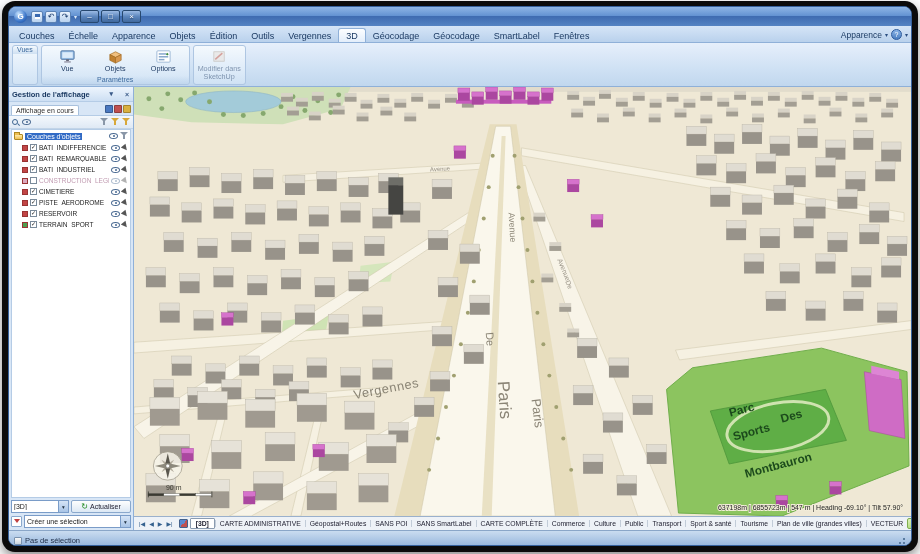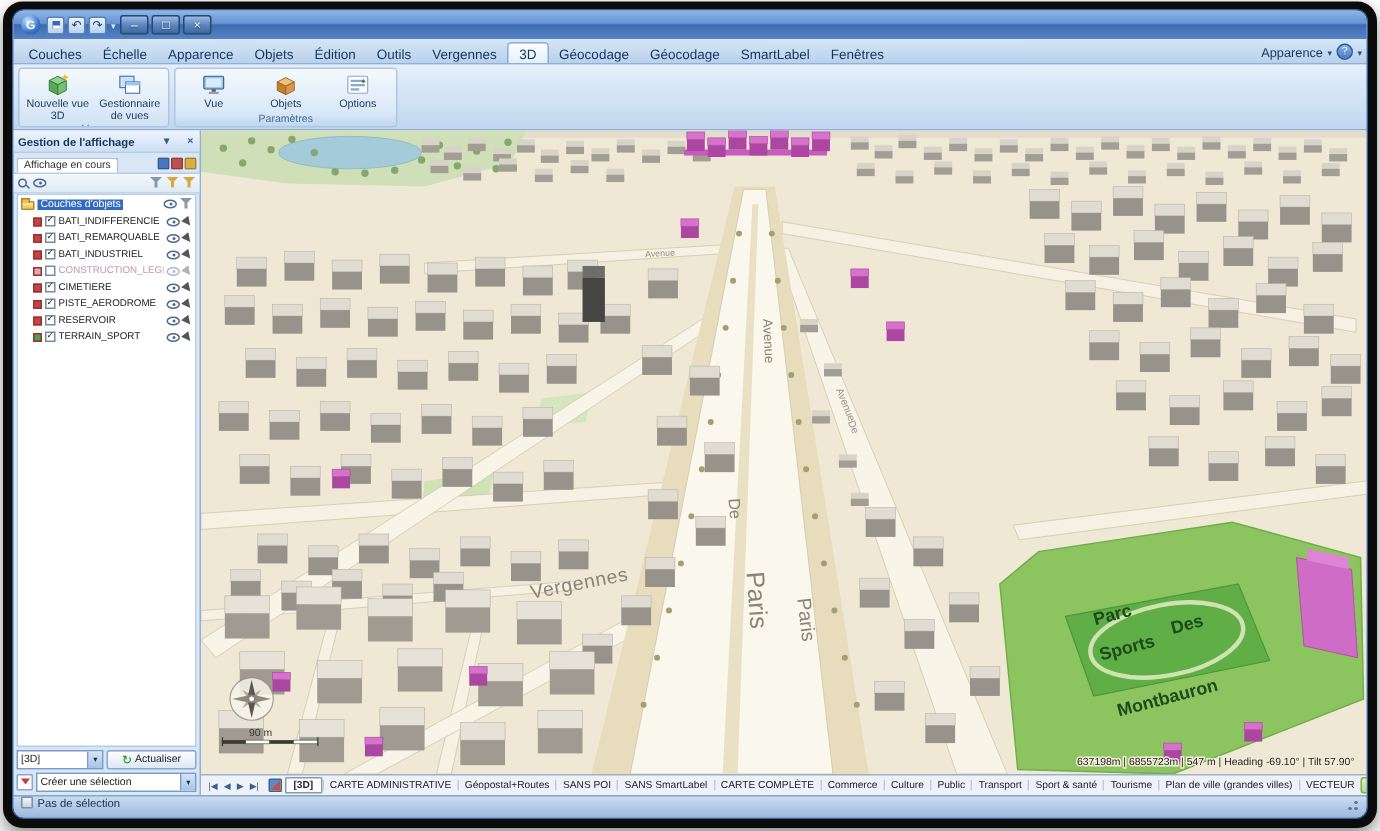--- a/index.html
+++ b/index.html
@@ -90,21 +90,21 @@
 .viewtabs{height:14px;background:#eef2f7;border-top:1px solid #9ab0cc;display:flex;align-items:center;font-size:6.8px;color:#223;padding:0 3px;flex:0 0 auto;overflow:hidden}
 .nav{color:#35618e;font-size:6px;padding:0 2px;white-space:nowrap}
 .vsep{width:1px;height:9px;background:#a8b8cc;margin:0 2px}
 .vicon{width:9px;height:9px;border-radius:1px;background:linear-gradient(135deg,#5a8ad0 50%,#c05050 50%);border:1px solid #44618a;margin-right:2px;flex:0 0 auto}
 .vtab{padding:0 4px;border-left:1px solid #c2ccd8;white-space:nowrap}
 .vtab:first-of-type{border-left:0}
 .vtab.active{background:#fff;border:1px solid #8a9bb0;font-weight:bold;padding:1px 5px;border-radius:1px}
 .scale-badge{margin-left:auto;background:linear-gradient(#dcf0b6,#b6dd86);border:1px solid #7fae4f;color:#1e4a0e;font-size:7px;padding:1px 6px;border-radius:2px;white-space:nowrap}
 
 
-.statusrow{height:15px;background:linear-gradient(#cadcf0,#9bb9de);border-top:1px solid #8aa6c8;display:flex;align-items:flex-start;gap:3px;padding:0 5px;font-size:7.5px;color:#1a2a44;flex:0 0 auto}
+.statusrow{height:15px;background:linear-gradient(#cadcf0,#9bb9de);border-top:1px solid #8aa6c8;display:flex;align-items:flex-end;gap:3px;padding:0 5px;font-size:7.5px;color:#1a2a44;flex:0 0 auto}
 .st-ic{width:8px;height:8px;background:linear-gradient(#f8f8f8,#c8d4e0);border:1px solid #7a92ae;border-radius:1px}
 .grip{margin-left:auto;width:10px;height:10px;background:
  radial-gradient(circle at 8px 8px,#5a7ba0 1px,transparent 1.3px),
  radial-gradient(circle at 8px 4px,#5a7ba0 1px,transparent 1.3px),
  radial-gradient(circle at 4px 8px,#5a7ba0 1px,transparent 1.3px)}
 </style>
 </head>
 <body>
 
 <div class="stage">
@@ -142,39 +142,20 @@
     <div class="tab-right">
       <span>Apparence</span>
       <span class="dd">▾</span>
       <span class="helpbtn">?</span>
       <span class="dd">▾</span>
     </div>
   </div>
 
   <div class="ribbon">
     <div class="rgroup">
-      <div class="rg-body">
-        <div class="rbtn">
-          <svg class="ric" viewBox="0 0 18 18">
-            <polygon points="3,6 9,3 15,6 9,9" fill="#8fd08f" stroke="#3a7a3a" stroke-width=".7"></polygon>
-            <polygon points="3,6 9,9 9,16 3,13" fill="#5aa85a" stroke="#3a7a3a" stroke-width=".7"></polygon>
-            <polygon points="9,9 15,6 15,13 9,16" fill="#74c074" stroke="#3a7a3a" stroke-width=".7"></polygon>
-            <polygon points="14,1 15,3 17,3.5 15,4.5 14.5,6.5 13.5,4.5 11.5,3.5 13.5,3" fill="#f0c030"></polygon>
-          </svg>
-          <span>Nouvelle vue 3D</span>
-        </div>
-        <div class="rbtn">
-          <svg class="ric" viewBox="0 0 18 18">
-            <rect x="2" y="3" width="10" height="8" fill="#cfe0f4" stroke="#4a74ae" stroke-width=".8"></rect>
-            <rect x="6" y="7" width="10" height="8" fill="#ffffff" stroke="#4a74ae" stroke-width=".8"></rect>
-            <rect x="6" y="7" width="10" height="2.5" fill="#9ec4ea"></rect>
-          </svg>
-          <span>Gestionnaire de vues</span>
-        </div>
-      </div>
       <div class="rg-title">Vues</div>
     </div>
 
     <div class="rgroup">
       <div class="rg-body">
         <div class="rbtn">
           <svg class="ric" viewBox="0 0 18 18">
             <rect x="2" y="3" width="14" height="9" rx="1" fill="#9ec4ea" stroke="#335c8e" stroke-width=".8"></rect>
             <rect x="3.5" y="4.5" width="11" height="6" fill="#dcebfa"></rect>
             <rect x="7.5" y="12" width="3" height="2" fill="#667"></rect>
@@ -197,20 +178,32 @@
             <rect x="4" y="8.5" width="10" height="1.6" fill="#88a8cc"></rect>
             <rect x="4" y="11.5" width="6" height="1.6" fill="#88a8cc"></rect>
             <polygon points="13,5 14.5,6.5 13,8 11.5,6.5" fill="#3a8a3a"></polygon>
           </svg>
           <span>Options</span>
         </div>
       </div>
       <div class="rg-title">Paramètres</div>
     </div>
 
+    <div class="rgroup">
+      <div class="rg-body">
+        <div class="rbtn disabled">
+          <svg class="ric" viewBox="0 0 18 18">
+            <rect x="3" y="4" width="11" height="10" fill="#e8e0d8" stroke="#a89888" stroke-width=".8"></rect>
+            <line x1="4.5" y1="12" x2="12" y2="5.5" stroke="#c05040" stroke-width="1.6"></line>
+          </svg>
+          <span>Modifier dans SketchUp</span>
+        </div>
+      </div>
+      <div class="rg-title">Outils</div>
+    </div>
   </div>
 
   <div class="main">
 
     <div class="leftpanel">
       <div class="lp-header">
         <span class="lp-title">Gestion de l'affichage</span>
         <span class="lp-hicon">▾</span>
         <span class="lp-hicon">×</span>
       </div>

